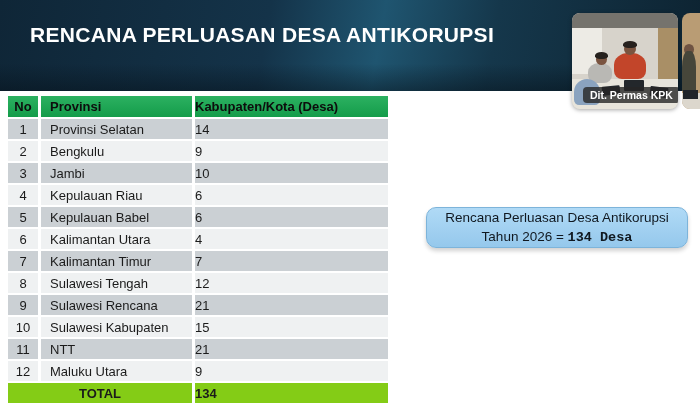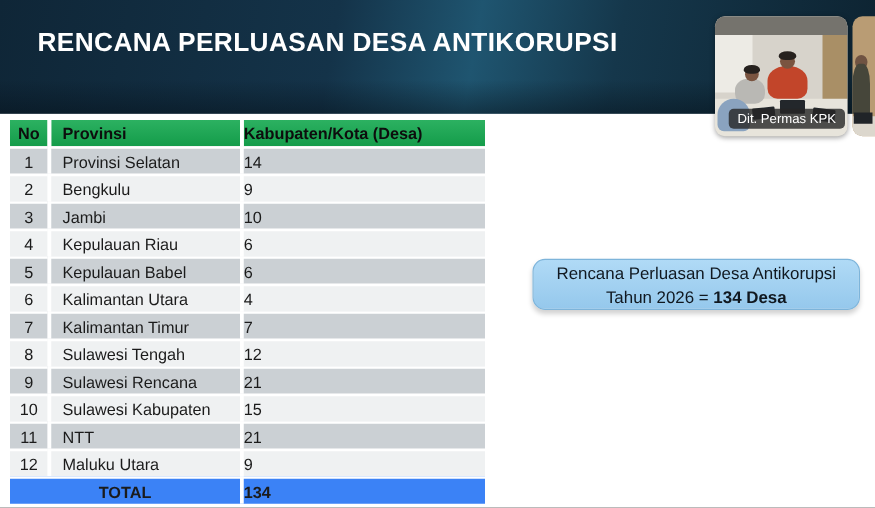--- a/index.html
+++ b/index.html
@@ -15,21 +15,21 @@
       linear-gradient(100deg,#0f2637 0%,#143349 38%,#1f5570 54%,#15374b 70%,#0d2331 100%);
   }
   .hdr-title{
     position:absolute;left:30px;top:20px;color:#ffffff;
     font-size:21px;font-weight:bold;line-height:30px;letter-spacing:.3px;
   }
   
   .cam-wrap{position:absolute;left:572px;top:13px;width:128px;height:96px;}
   .cam-main{
     position:absolute;left:0;top:0;width:106px;height:96px;border-radius:8px;
-    overflow:hidden;background:#d7d3cb;box-shadow:0 1px 4px rgba(0,0,0,.35);
+    overflow:hidden;background:#d7d3cb;box-shadow:0 1px 4px rgba(0,0,0,.35);font-weight:bold;
   }
   .cam-sub{
     position:absolute;left:110px;top:0;width:18px;height:96px;
     border-radius:8px 0 0 8px;overflow:hidden;background:#b99c74;
   }
   .cam-main .wall-top{position:absolute;left:0;top:0;width:100%;height:15px;background:#75736d;}
   .cam-main .window{position:absolute;left:0;top:15px;width:30px;height:46px;background:#edebe5;}
   .cam-main .wood{position:absolute;right:0;top:15px;width:20px;height:52px;background:#a98f66;}
   .cam-main .desk{position:absolute;left:0;bottom:0;width:100%;height:30px;background:#e7e4db;}
   .p-head{position:absolute;border-radius:50%;background:#7a5440;}
@@ -56,32 +56,32 @@
     color:#0d0d0d;font-weight:bold;height:21px;margin-left:28px;
   }
   table.prov tr td{border-top:2px solid #ffffff;}
   table.prov .col2{border-left:3px solid #ffffff;}
   table.prov .col3{border-left:3px solid #ffffff;}
   table.prov .c-no{text-align:center;}
   table.prov .c-prov{text-align:left;padding-left:9px;}
   table.prov .c-desa{text-align:left;}
   tr.row-odd td{background:#cbd0d4;}
   tr.row-even td{background:#eff1f2;}
-  tr.row-total td{background:#3b82f6;font-weight:bold;}
+  tr.row-total td{background:#84cc16;font-weight:bold;}
   tr.row-total .c-total{text-align:center;}
   
   .callout{
     position:absolute;left:426px;top:207px;width:260px;height:39px;
     background:linear-gradient(180deg,#b0daf6 0%,#95c8ec 100%);
     border:1px solid #7db4da;border-radius:10px;
     box-shadow:0 3px 4px rgba(0,0,0,.18);
     color:#101820;font-size:13.5px;line-height:19px;text-align:center;
     display:flex;flex-direction:column;justify-content:center;
   }
-  .callout b{font-weight:bold;}
+  .callout b{font-weight:bold;font-family:Liberation Mono, monospace;}
 </style>
 </head>
 <body>
 
 <div class="stage">
 
   <div class="hdr">
     <div class="hdr-title">
       <div>RENCANA PERLUASAN DESA ANTIKORUPSI</div>
     </div>

